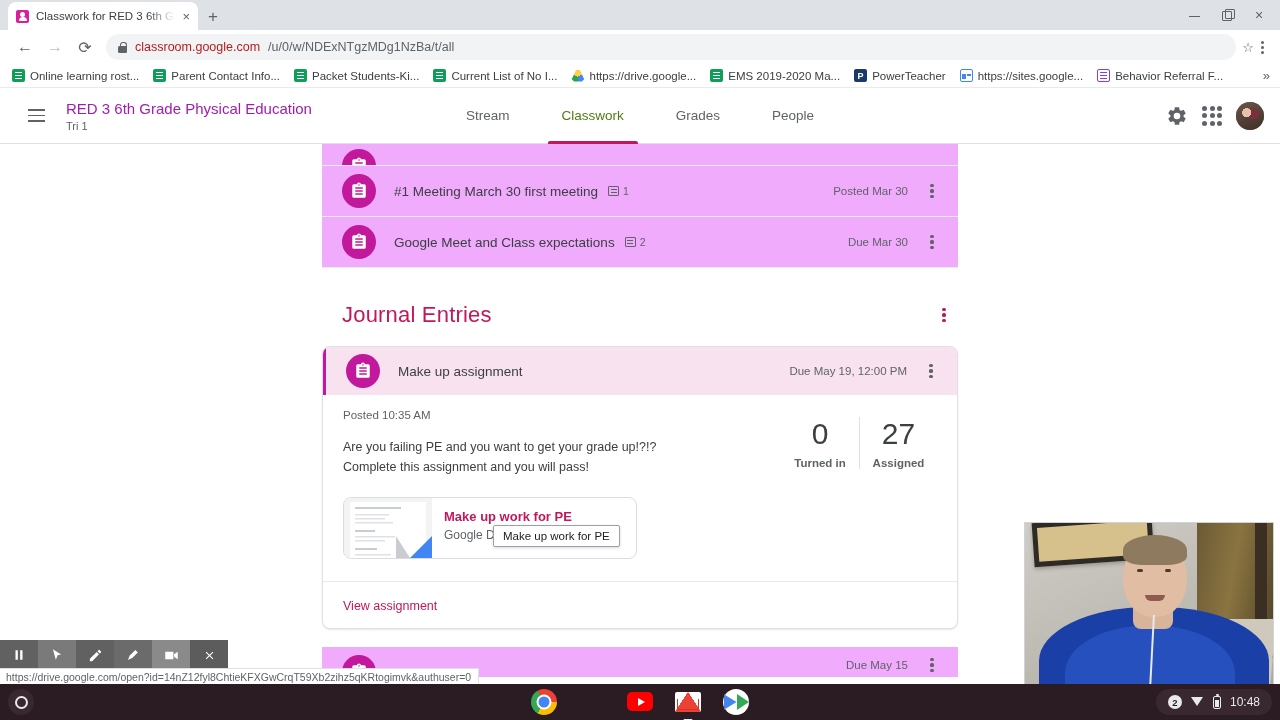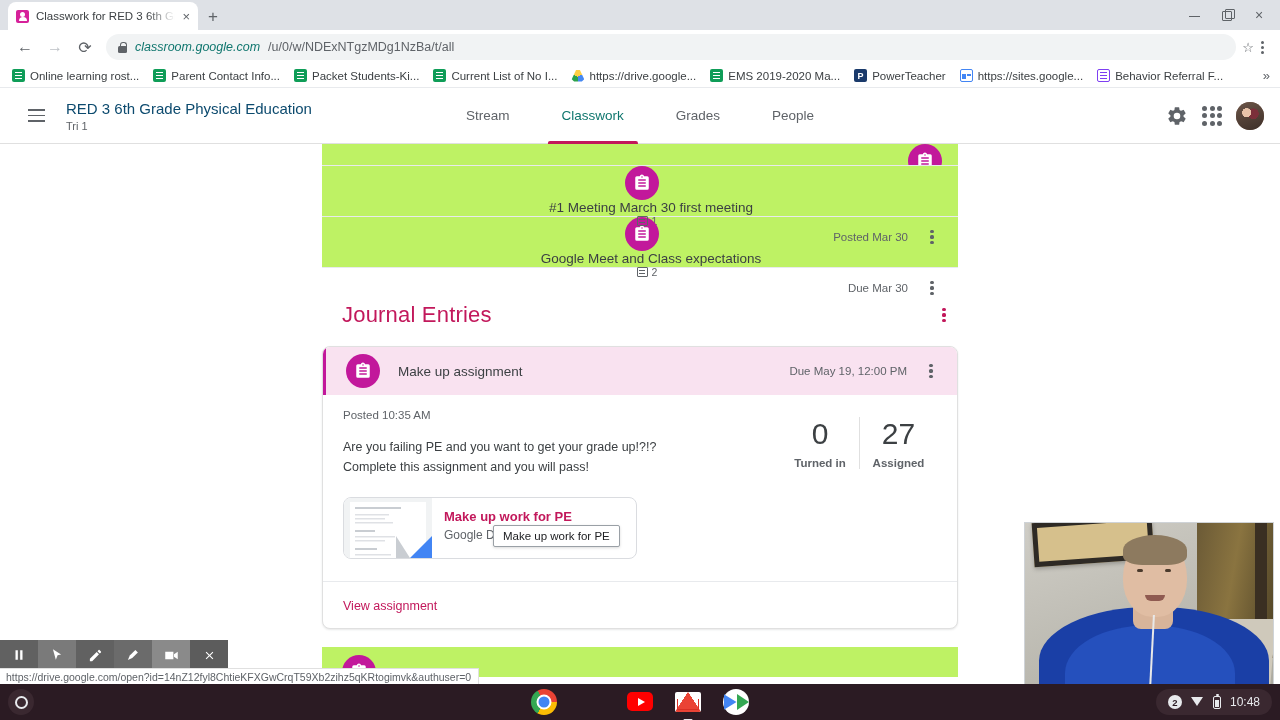--- a/index.html
+++ b/index.html
@@ -56,21 +56,21 @@
   .navbtn { width: 30px; height:30px; display:flex; align-items:center; justify-content:center;
             font-size:16px; color:#5f6368; }
   .navbtn.disabled { color:#bdc1c6; }
   .omnibox {
     flex:1; height:26px; background:#f1f3f4; border-radius:13px; margin:0 6px;
     display:flex; align-items:center; padding: 0 12px; gap:8px; font-size:12.5px; color:#202124;
   }
   .lock { width:9px; height:11px; position:relative; flex:0 0 9px;}
   .lock::after{content:"";position:absolute;bottom:0;left:0;width:9px;height:6.5px;background:#5f6368;border-radius:1.5px;}
   .lock::before{content:"";position:absolute;top:0;left:2px;width:5px;height:6px;border:1.4px solid #5f6368;border-bottom:none;border-radius:3px 3px 0 0;}
-  .url-host{color:#0f766e;font-style:italic;}
+  .url-host{color:#b91c1c;}
   .url-path{color:#5f6368;}
   .star{font-size:13px;color:#5f6368;}
   .kebab-v{width:16px;display:flex;flex-direction:column;align-items:center;gap:2px;}
   .kebab-v i{width:3px;height:3px;border-radius:50%;background:#5f6368;display:block;}
 
   .bookmarks {
     height:24px; background:#fff; display:flex; align-items:center;
     gap:14px; padding: 0 10px 0 12px; font-size:11.5px; color:#3c4043;
     border-bottom:1px solid #e8eaed; position:relative;
   }
@@ -102,43 +102,43 @@
   
   .app { height: 596px; position:relative; background:#fff; overflow:hidden; }
   .cr-header {
     height: 56px; display:flex; align-items:center; padding: 0 16px;
     border-bottom:1px solid #e0e0e0; background:#fff; position:relative; z-index:5;
   }
   .hamburger { width:40px; height:40px; display:flex; flex-direction:column;
     justify-content:center; align-items:center; gap:4px; flex:0 0 40px;}
   .hamburger i{ width:17px; height:1.6px; background:#5f6368; display:block;}
   .course-block{ margin-left:10px; }
-  .course-title{ font-size:15px; color:#0c4a6e; font-weight:500; line-height:18px; }
+  .course-title{ font-size:15px; color:#a21caf; font-weight:500; line-height:18px; }
   .course-sub{ font-size:11px; color:#5f6368; margin-top:2px;}
   .cr-tabs{ position:absolute; left:50%; transform:translateX(-50%); display:flex; gap:8px; height:56px; align-items:center;}
   .cr-tab{ font-size:13.5px; color:#5f6368; padding: 0 22px; height:56px; display:flex; align-items:center; position:relative;}
-  .cr-tab.active{ color:#0f766e; font-weight:500; }
+  .cr-tab.active{ color:#4d7c0f; font-weight:500; }
   .cr-tab.active::after{ content:""; position:absolute; left:8px; right:8px; bottom:0; height:3px; background:#c2185b; border-radius:2px 2px 0 0;}
   .header-right{ margin-left:auto; display:flex; align-items:center; gap:14px; }
   .gear{ width:22px; height:22px; position:relative; }
   .gear svg{ display:block; }
   .apps-grid{ width:20px; height:20px; display:grid; grid-template-columns:repeat(3,1fr); grid-template-rows:repeat(3,1fr); gap:2.5px;}
   .apps-grid i{ background:#5f6368; border-radius:50%; display:block; }
   .avatar{ width:28px; height:28px; border-radius:50%; overflow:hidden; background:#8a6b5c; position:relative;}
   .avatar::after{content:"";position:absolute;inset:0;
     background:radial-gradient(circle at 38% 38%, #e7c2a8 0 18%, transparent 19%),
                radial-gradient(circle at 62% 42%, #7b2f3a 0 22%, transparent 23%),
                linear-gradient(160deg,#6b5548,#3d2f28);}
 
   .content { height:540px; overflow:hidden; position:relative; background:#fff; }
   .stream-wrap{ width:636px; margin: 0 auto; padding-top:0; }
 
   .row {
     display:flex; align-items:center; height:51px; border-bottom:1px solid #e8eaed;
-    padding: 0 16px 0 20px; background:#bef264;flex-direction:column;
+    padding: 0 16px 0 20px; background:#f0abfc;
   }
   .row:first-child{ border-top:1px solid #e8eaed; }
   .clip-icon{
     width:34px; height:34px; border-radius:50%; background:#c2189b;
     display:flex; align-items:center; justify-content:center; flex:0 0 34px;
   }
   .clip-icon svg{ display:block; }
   .row-title{ margin-left:18px; font-size:13.5px; color:#3c4043; font-weight:500; }
   .cmt{ display:inline-flex; align-items:center; gap:4px; margin-left:10px; vertical-align:middle;}
   .cmt-ico{ width:11px; height:10px; border:1.4px solid #5f6368; border-radius:1px; position:relative; display:block;}

